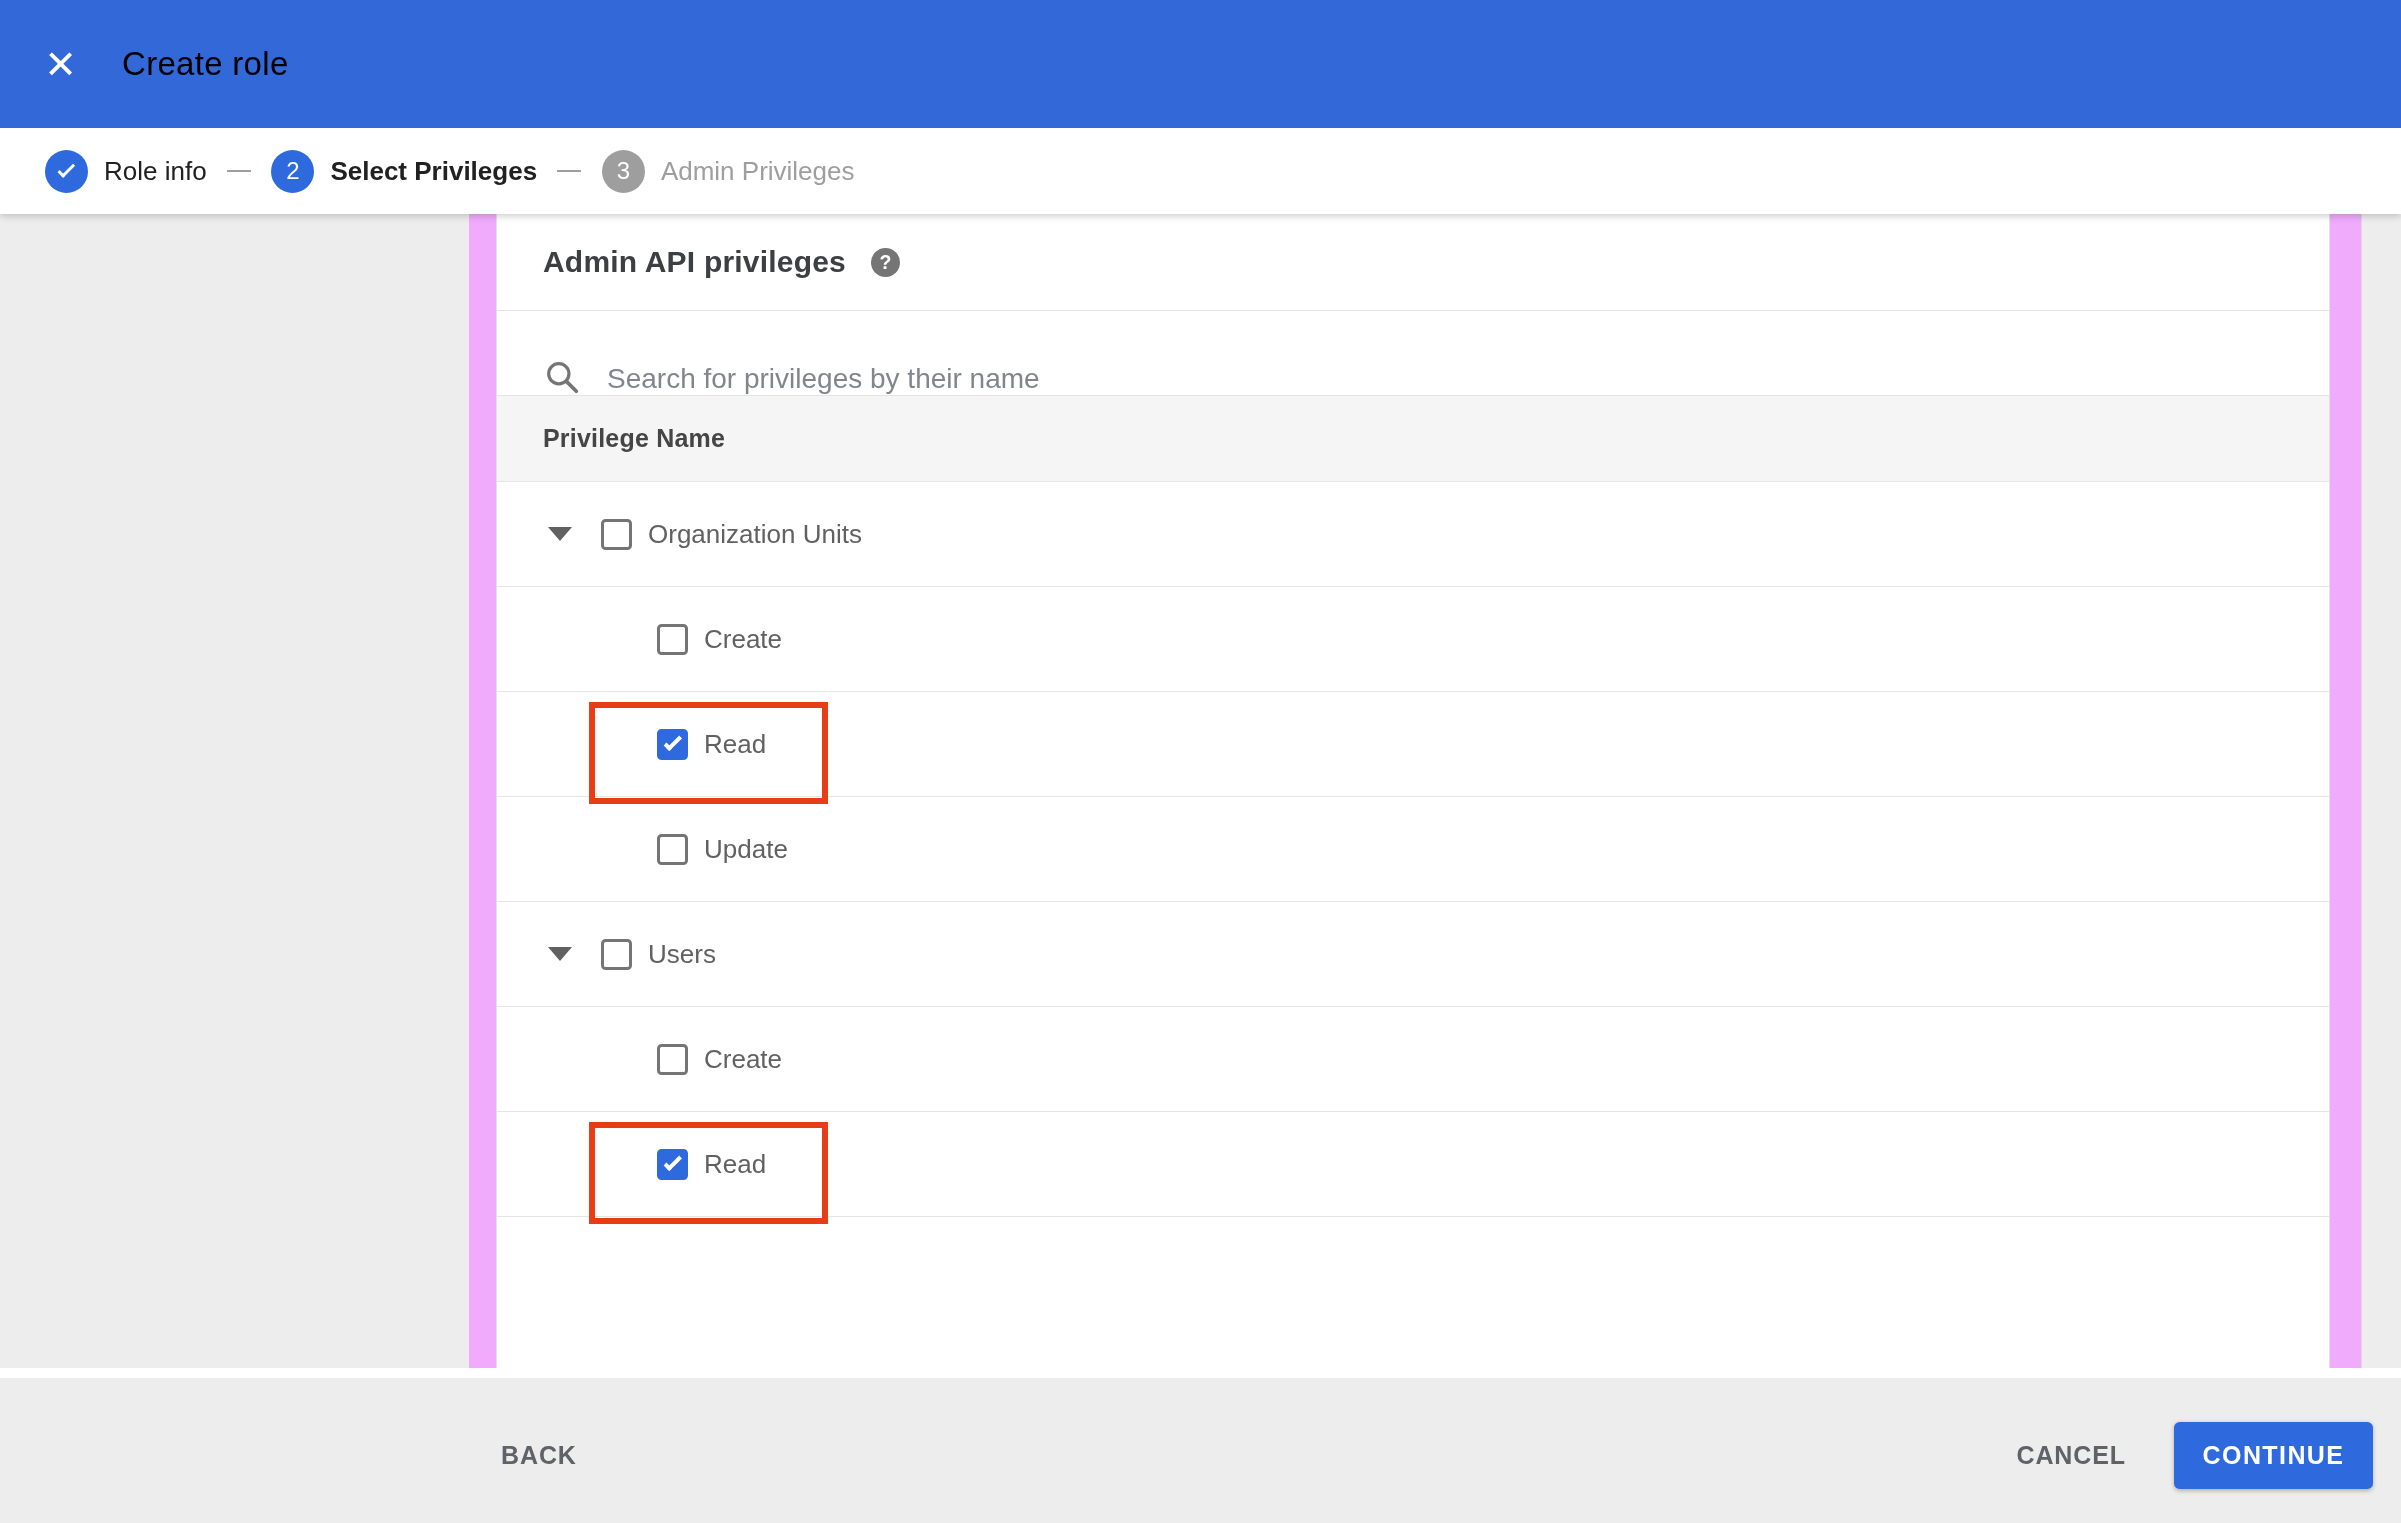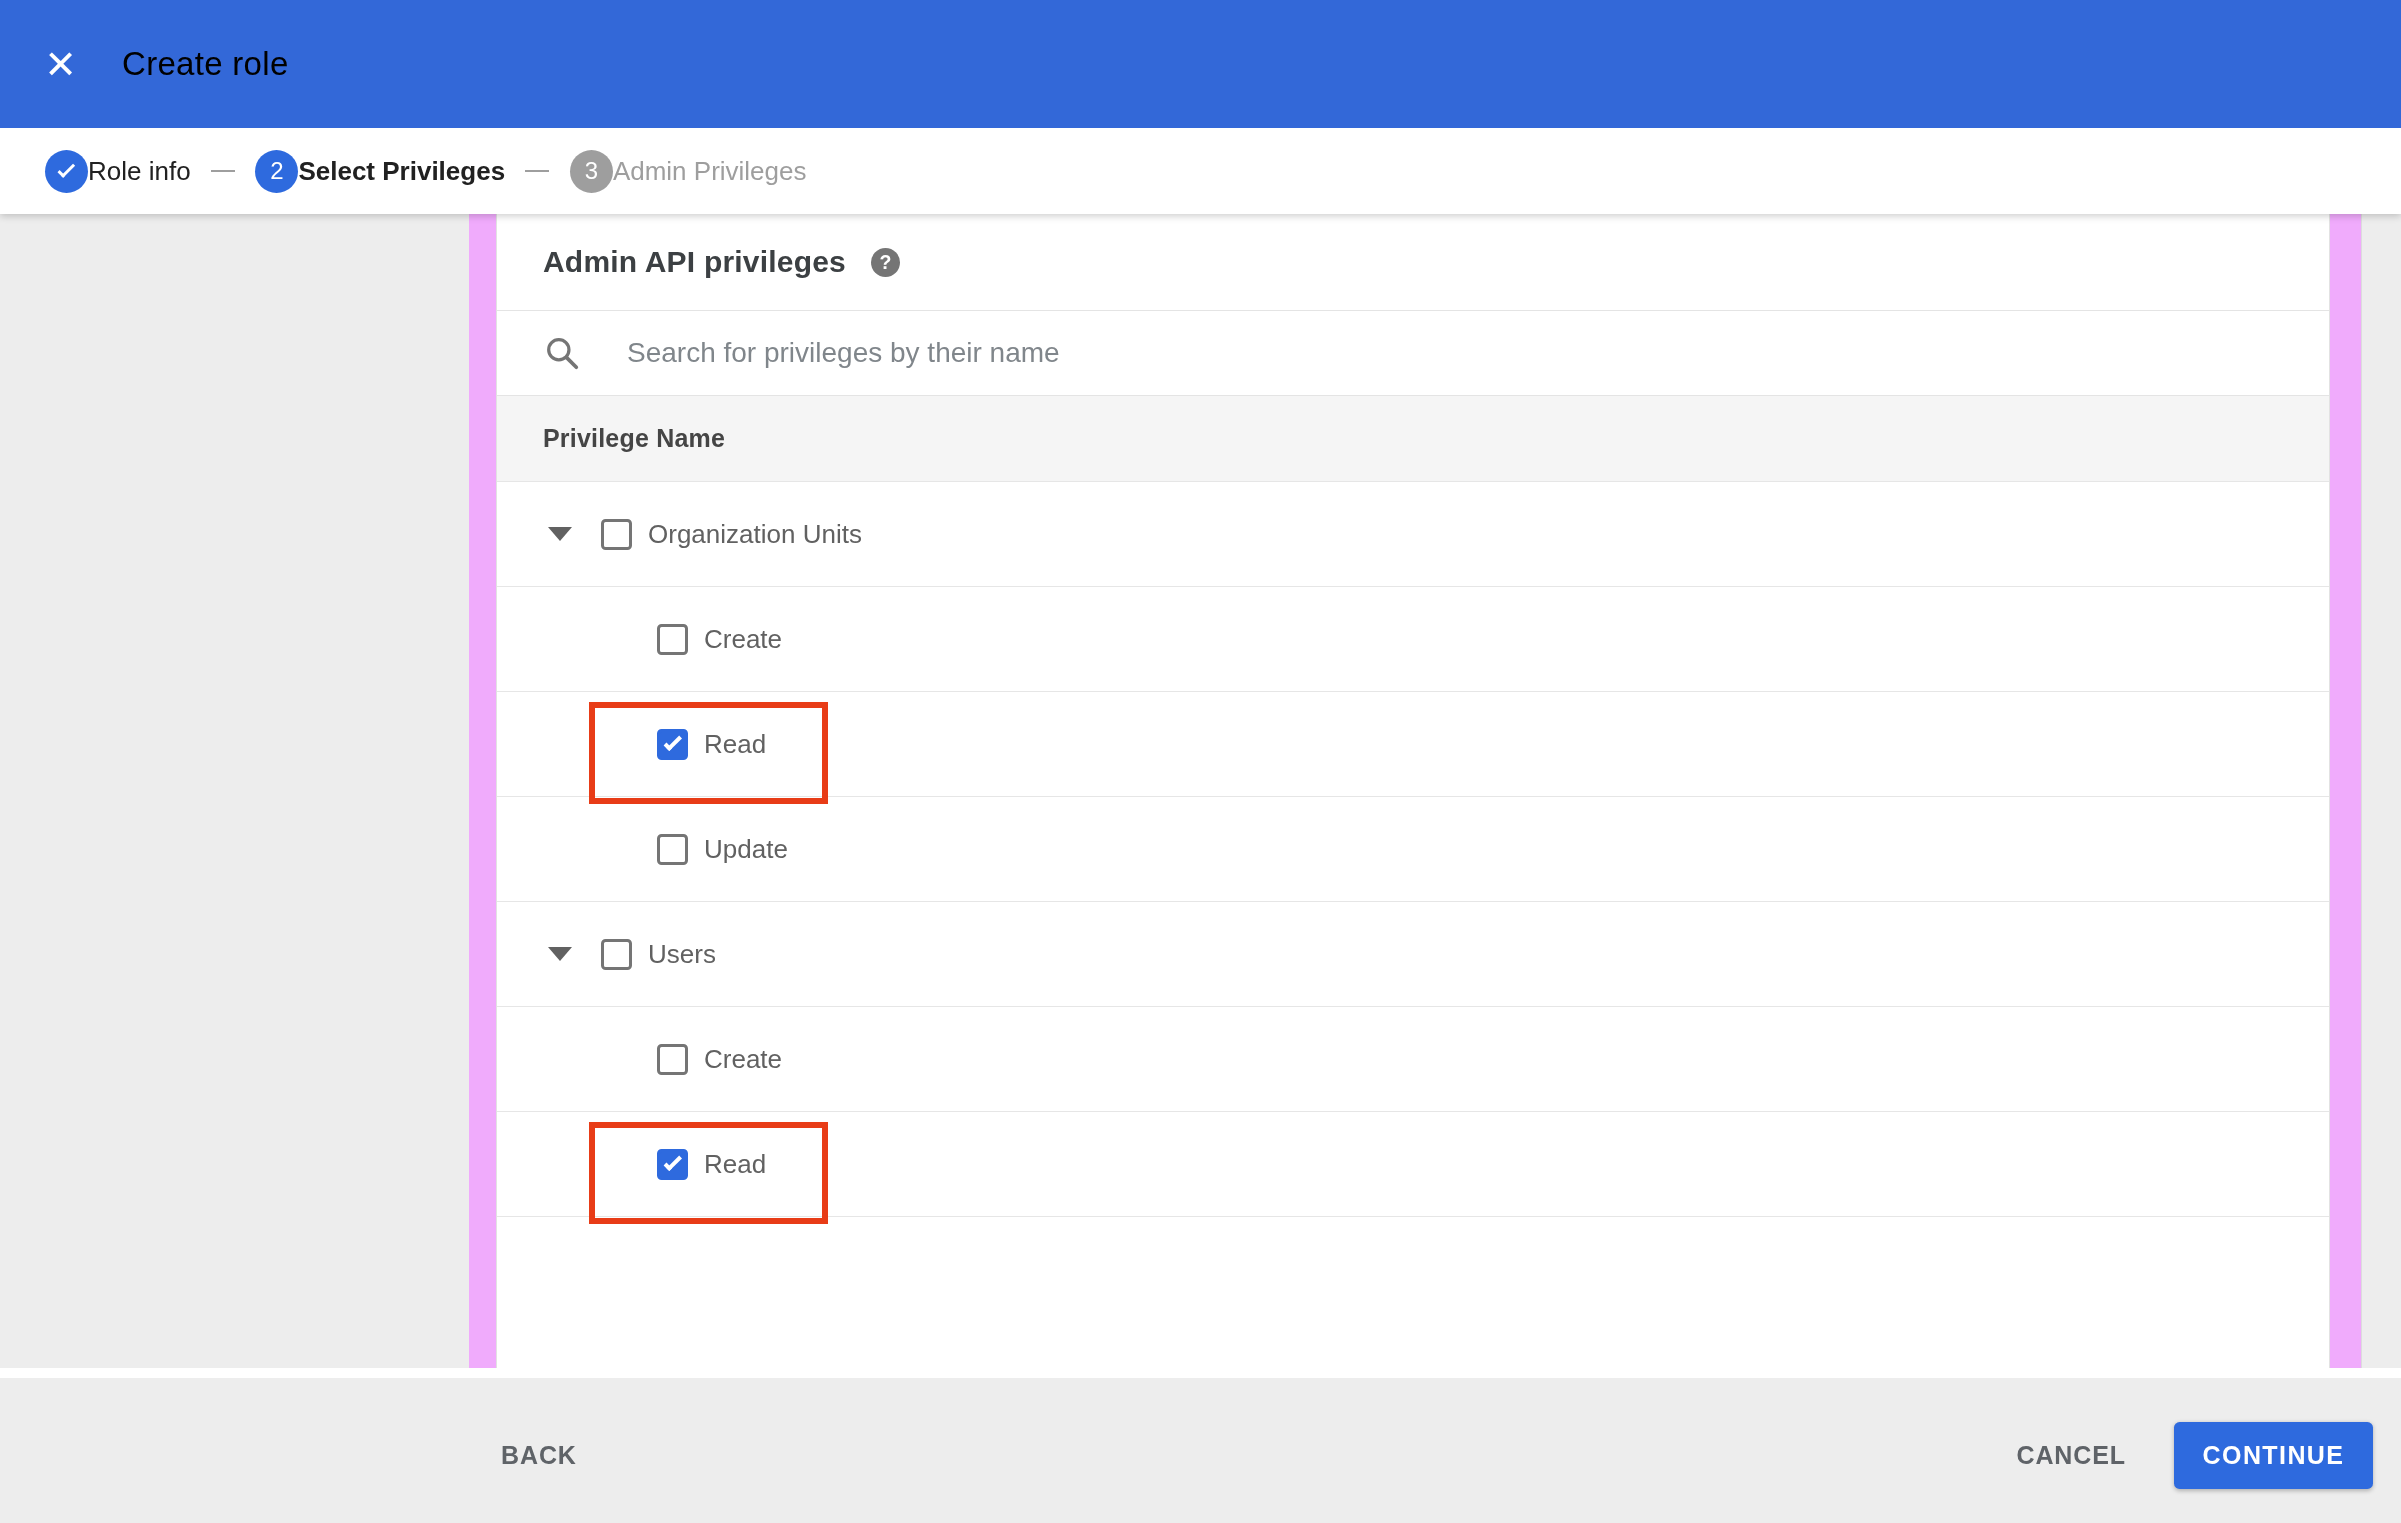--- a/index.html
+++ b/index.html
@@ -15,37 +15,37 @@
   
   .header{position:absolute;top:0;left:0;width:2401px;height:128px;background:var(--header-blue);display:flex;align-items:center;z-index:10;}
   .close{margin-left:40px;width:41px;height:41px;display:flex;align-items:center;justify-content:center;color:#fff;font-size:39px;line-height:1;cursor:pointer;}
   .title{margin-left:41px;font-size:33px;font-weight:400;color:#000000;letter-spacing:0.3px;}
 
   
   .stepper{position:absolute;top:128px;left:0;width:2401px;height:86px;background:#fff;display:flex;align-items:center;padding-left:45px;box-shadow:0 2.8px 7.4px rgba(0,0,0,.20);z-index:9;}
   .step{display:flex;align-items:center;}
   .step-circle{width:43px;height:43px;border-radius:50%;background:var(--accent-blue);color:#fff;font-size:24px;display:flex;align-items:center;justify-content:center;flex:none;}
   .step.upcoming .step-circle{background:#9e9e9e;}
-  .step-label{font-size:26px;color:#212121;white-space:nowrap;}
+  .step-label{margin-left:16px;font-size:26px;color:#212121;white-space:nowrap;}
   .step.active .step-label{font-weight:700;}
   .step.upcoming .step-label{color:#9e9e9e;}
   .step-dash{width:24px;height:2.8px;background:#9e9e9e;margin:0 20.4px;flex:none;}
   .checkmark{display:block;width:16.7px;height:8.4px;border-left:3.7px solid #fff;border-bottom:3.7px solid #fff;transform:rotate(-45deg);margin-top:-4.6px;}
 
   
   .main{position:absolute;top:214px;left:0;width:2401px;height:1154px;background:#f0abfc;}
   .left-panel{position:absolute;left:0;top:0;width:469px;height:100%;background:#ededed;}
   .right-strip{position:absolute;left:2361px;top:0;width:41px;height:100%;background:#ededed;border-left:1.9px solid #dcdcdc;}
 
   .card{position:absolute;left:496px;top:0;width:1834px;height:1154px;background:#fff;border-left:1.9px solid #e2e2e2;border-right:1.9px solid #e2e2e2;overflow:hidden;}
   .card-heading{height:97px;border-bottom:1.9px solid #e4e4e4;display:flex;align-items:center;padding-left:46px;}
   .panel-title{font-size:30px;font-weight:700;color:#3c4043;letter-spacing:0.2px;}
   .help-icon{margin-left:25px;width:29px;height:29px;border-radius:50%;background:#757575;color:#fff;font-size:19.5px;font-weight:700;display:flex;align-items:center;justify-content:center;cursor:pointer;}
 
-  .search-row{height:85px;border-bottom:1.9px solid #e4e4e4;display:flex;align-items:center;gap:20px;}
+  .search-row{height:85px;border-bottom:1.9px solid #e4e4e4;display:flex;align-items:flex-end;}
   .search-icon{margin-left:48px;flex:none;}
   .search-input{margin-left:27px;border:none;outline:none;background:transparent;font-family:"Liberation Sans",sans-serif;font-size:28px;color:#3c4043;width:1392px;}
   .search-input::placeholder{color:#80868b;opacity:1;}
 
   .thead{height:86px;background:#f5f5f5;border-bottom:1.9px solid #e6e6e6;display:flex;align-items:center;padding-left:46px;}
   .thead-label{font-size:25px;font-weight:700;color:#454545;letter-spacing:0.2px;}
 
   .prow{height:105px;border-bottom:1.9px solid #e6e6e6;display:flex;align-items:center;position:relative;background:#fff;}
   .prow.partial{height:56px;border-bottom:none;}
   .tri{margin-left:51px;width:0;height:0;border-left:12px solid transparent;border-right:12px solid transparent;border-top:14px solid #616161;cursor:pointer;flex:none;}

